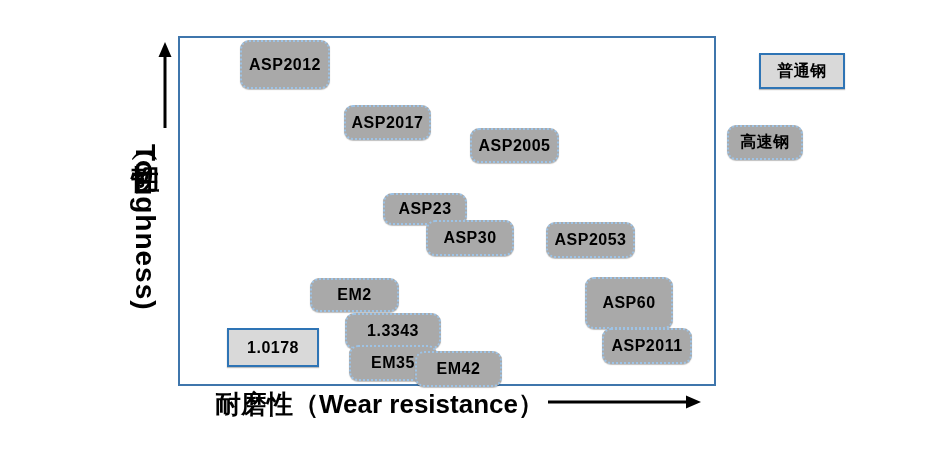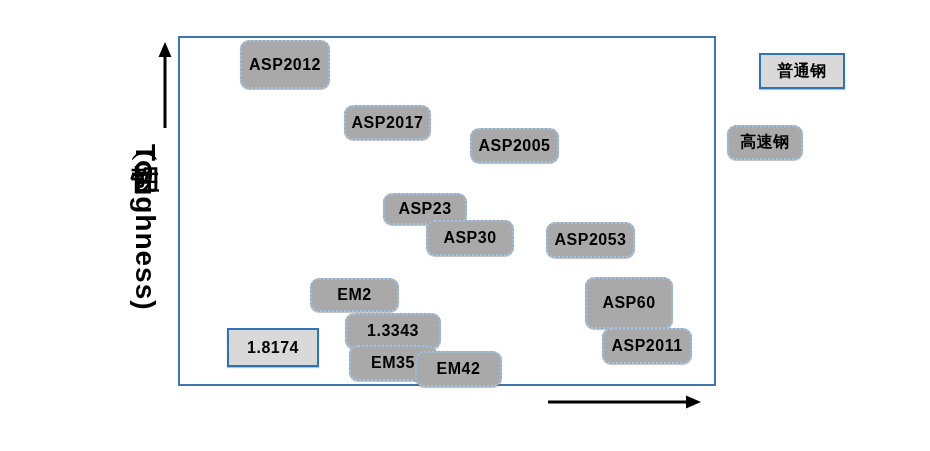--- a/index.html
+++ b/index.html
@@ -86,20 +86,21 @@
       <polygon points="165,42 158.5,57 171.5,57" fill="#000000"></polygon>
     </g>
     <g>
       <line x1="548" y1="402" x2="688" y2="402" stroke="#000000" stroke-width="3"></line>
       <polygon points="701,402 686,395.5 686,408.5" fill="#000000"></polygon>
     </g>
   </svg>
 
   <div id="y-axis-label">韧性（Toughness)</div>
 
+  <div id="x-axis-label">耐磨性（Wear resistance）</div>
 
   <div id="boxes">
       <div class="steel-box hss" style="left: 240px; top: 40px; width: 90px; height: 49px;">
         <span>ASP2012</span>
       </div>
       <div class="steel-box hss" style="left: 344px; top: 89px; width: 87px; height: 35px; margin-top: 16px;">
         <span>ASP2017</span>
       </div>
       <div class="steel-box hss" style="left: 428px; top: 128px; width: 89px; height: 35px; margin-left: 42px;">
         <span>ASP2005</span>
@@ -116,21 +117,21 @@
       <div class="steel-box hss" style="left: 310px; top: 278px; width: 89px; height: 34px;">
         <span>EM2</span>
       </div>
       <div class="steel-box hss" style="left: 585px; top: 277px; width: 88px; height: 52px;">
         <span>ASP60</span>
       </div>
       <div class="steel-box hss" style="left: 297px; top: 313px; width: 96px; height: 36px; margin-left: 48px;">
         <span>1.3343</span>
       </div>
       <div class="steel-box ordinary" style="left: 196px; top: 328px; width: 92px; height: 39px;">
-        <span>1.8174</span>
+        <span>1.0178</span>
       </div>
       <div class="steel-box hss" style="left: 349px; top: 345px; width: 88px; height: 36px;">
         <span>EM35</span>
       </div>
       <div class="steel-box hss" style="left: 415px; top: 351px; width: 87px; height: 36px;">
         <span>EM42</span>
       </div>
       <div class="steel-box hss" style="left: 602px; top: 328px; width: 90px; height: 36px; align-items: center;">
         <span>ASP2011</span>
       </div>

